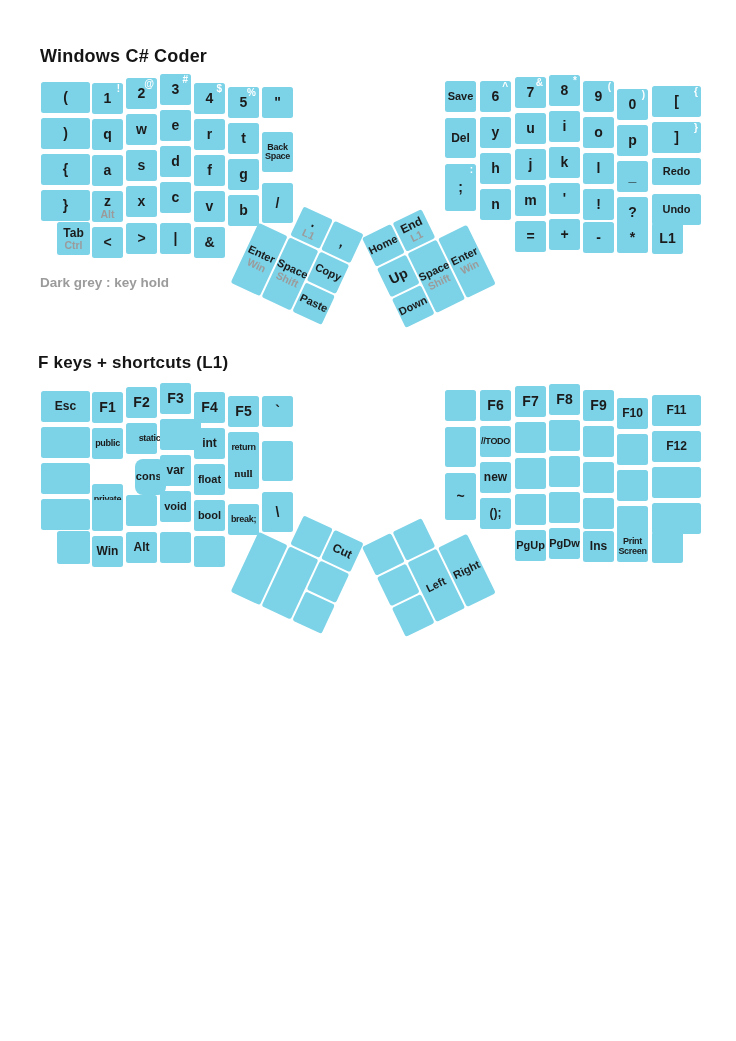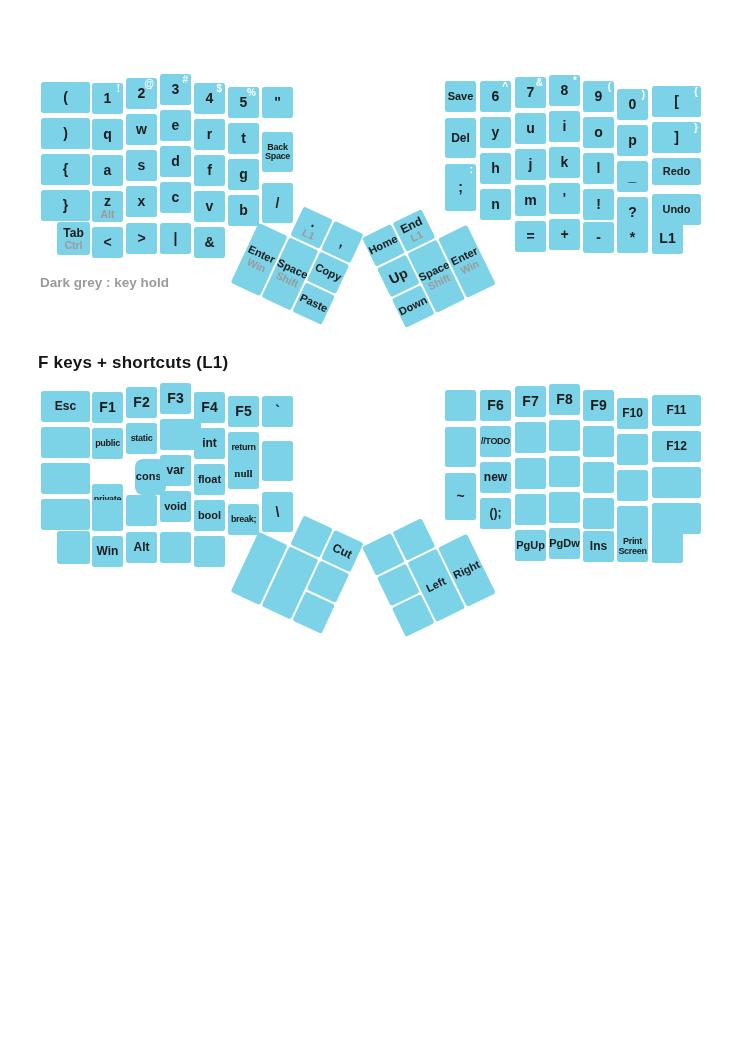--- a/index.html
+++ b/index.html
@@ -16,20 +16,21 @@
   .tap{line-height:1.02;max-width:100%;}
   .tap.long{letter-spacing:-0.3px;}
   .hold{color:var(--hold,#9b9b9b);font-size:10.5px;line-height:1;margin-top:1px;}
   .shift{position:absolute;top:1px;right:3px;color:var(--shifted,#ffffff);
          font-size:10px;line-height:1;font-weight:700;}
 </style>
 </head>
 <body style="background: rgb(255, 255, 255);">
 
 <div class="page" id="page">
+  <div class="title" style="left:40px;top:46px">Windows C# Coder</div>
   <div class="note" style="left:40px;top:275px">Dark grey : key hold</div>
   <div class="title title2" style="left:38px;top:353px">F keys + shortcuts (L1)</div>
 
 <div class="half" style="left: 41px; top: 74px;">
       <div class="key" style="left: 0px; top: 8px; width: 49px; height: 31px;">
         <span class="tap" style="font-size: 14px;">(</span>
       </div>
       <div class="key" style="left: 0px; top: 44px; width: 49px; height: 31px;">
         <span class="tap" style="font-size: 14px;">)</span>
       </div>
@@ -297,21 +298,21 @@
         <span class="tap long" style="font-size: 9px;">public</span>
       </div>
       <div class="key" style="left: 51px; top: 81px; width: 31px; height: 31px; margin-top: 20px;">
         <span class="tap long" style="font-size: 9px;">private</span>
       </div>
       <div class="key" style="left: 51px; top: 117px; width: 31px; height: 31px;"></div>
       <div class="key" style="left: 85px; top: 4px; width: 31px; height: 31px;">
         <span class="tap" style="font-size: 14px;">F2</span>
       </div>
       <div class="key" style="left: 85px; top: 40px; width: 31px; height: 31px;">
-        <span class="tap long" style="font-size: 9px;">static</span>
+        <span class="tap long" style="font-size: 9px; padding-left: 16px;">static</span>
       </div>
       <div class="key" style="left: 94px; top: 76px; width: 31px; height: 36px; border-radius: 8px;">
         <span class="tap" style="font-size: 11px;">const</span>
       </div>
       <div class="key" style="left: 85px; top: 112px; width: 31px; height: 31px;"></div>
       <div class="key" style="left: 119px; top: 0px; width: 31px; height: 31px;">
         <span class="tap" style="font-size: 14px;">F3</span>
       </div>
       <div class="key" style="left: 119px; top: 36px; width: 31px; height: 31px; padding-left: 41px;">
         <span class="tap long" style="font-size: 9px;">string</span>

